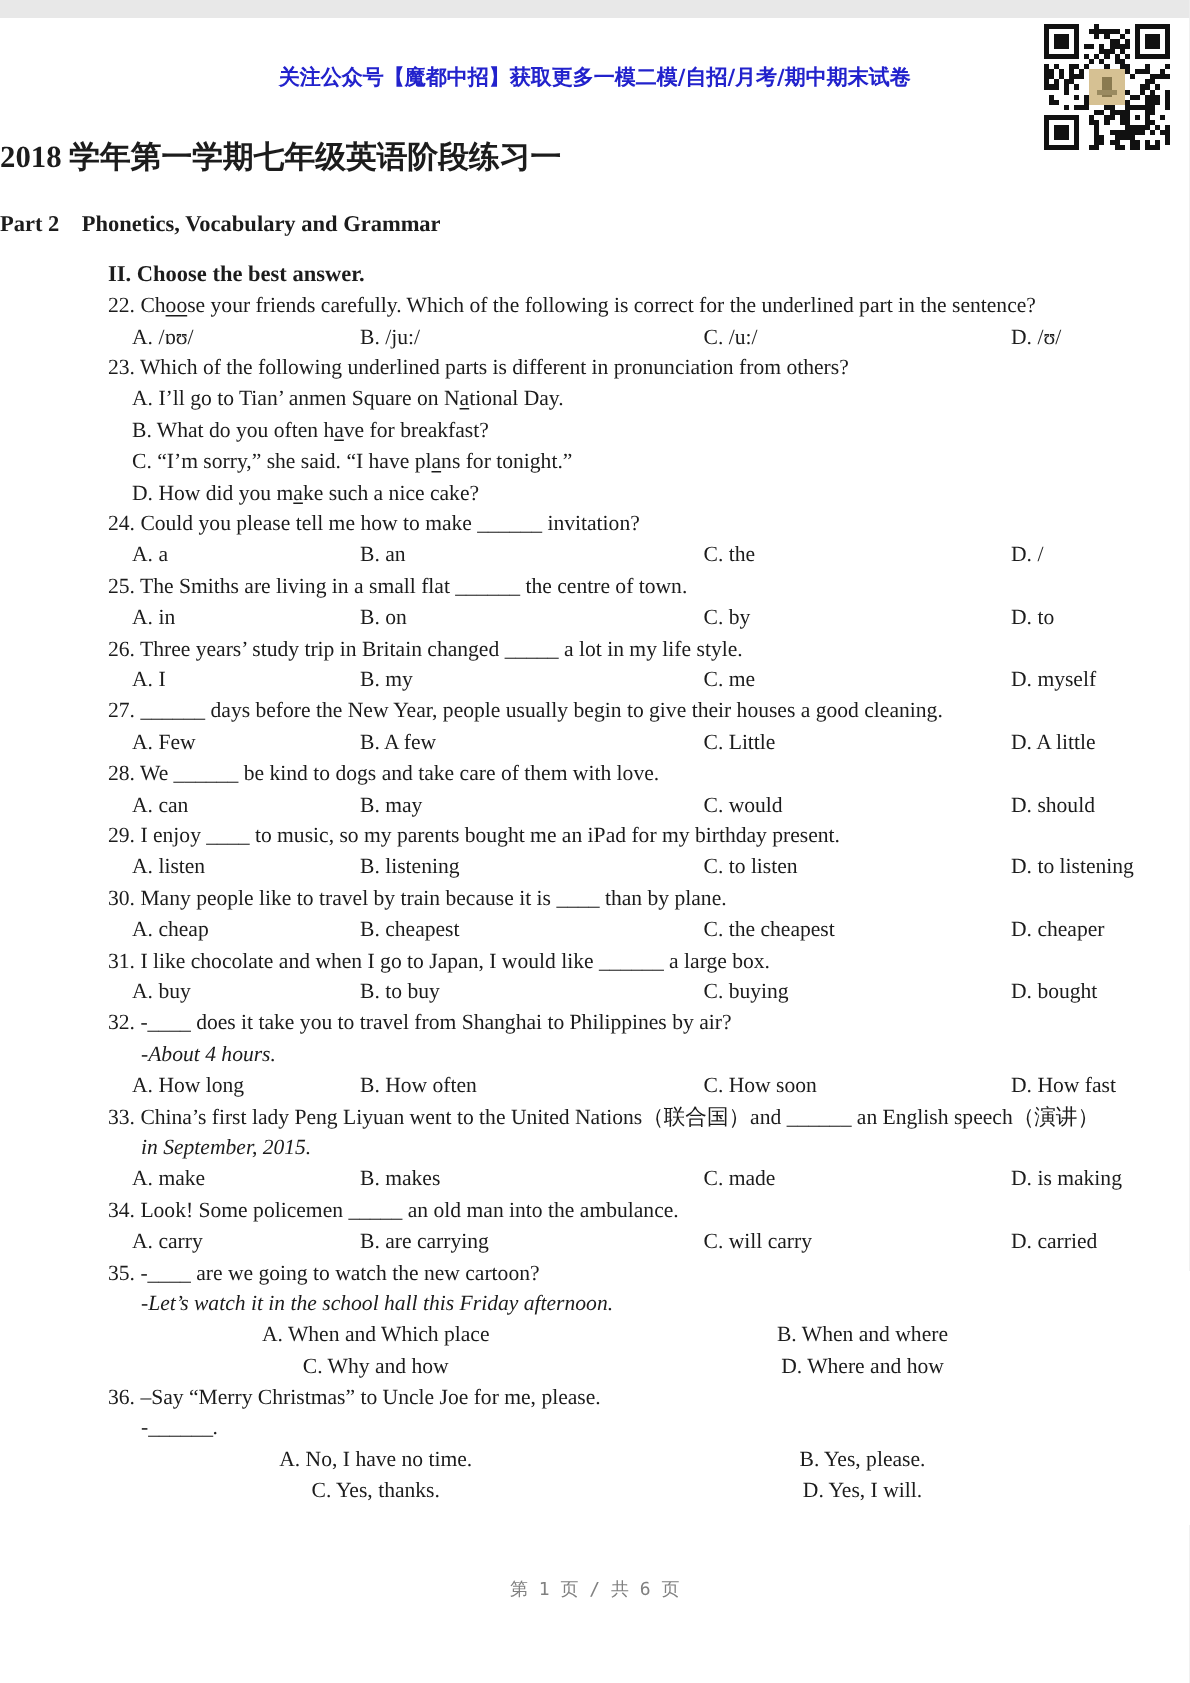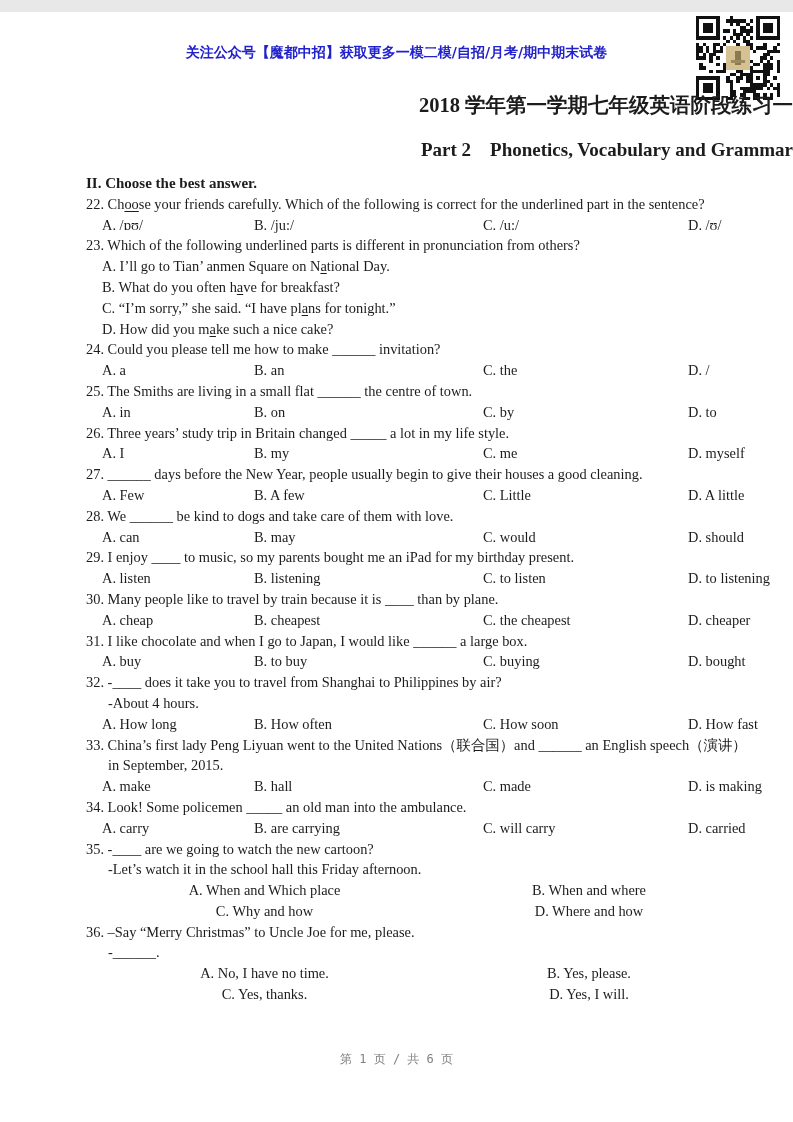--- a/index.html
+++ b/index.html
@@ -23,38 +23,38 @@
     text-align:center;
     font-family:"DejaVu Sans","Liberation Sans",sans-serif;
     font-weight:bold;font-size:14px;line-height:20px;
     color:var(--notice);
     white-space:pre;
   }
   .qr{position:absolute;top:4px;right:13px;width:84px;height:84px;}
   .qr svg{display:block;width:84px;height:84px;}
   .doc-title{
     position:absolute;top:80px;left:0;width:100%;
-    text-align:right;font-weight:bold;font-size:20.5px;line-height:26px;
+    text-align:left;font-weight:bold;font-size:20.5px;line-height:26px;
     white-space:pre;
   }
   .part-title{
     position:absolute;top:127px;left:0;width:100%;
-    text-align:right;font-weight:bold;font-size:19px;line-height:22px;
+    text-align:left;font-weight:bold;font-size:15px;line-height:22px;
     white-space:pre;
   }
   .content{
-    position:absolute;top:161px;left:86px;width:665px;
+    position:absolute;top:161px;left:72px;width:665px;
     font-size:14.4px;line-height:20.8px;
   }
   .section-heading{
     font-weight:bold;font-size:15px;line-height:20.8px;white-space:pre;
   }
   .q{margin:0;}
   .line{white-space:pre;line-height:20.8px;}
-  .line.ind{padding-left:22px;}
+  .line.ind{padding-left:22px;font-style:italic;}
   .optline{padding-left:16px;}
   .opts4{
     display:grid;grid-template-columns:124px 201px 177px auto;
     padding-left:16px;line-height:20.8px;gap:28px;
   }
   .opts2{
     display:grid;grid-template-columns:325px auto;
     padding-left:16px;line-height:20.8px;text-align:center;
   }
   .opts4 span,.opts2 span{white-space:pre;}
@@ -377,21 +377,21 @@
             <span>B. How often</span>
             <span>C. How soon</span>
             <span>D. How fast</span>
           </div>
         </div>
         <div class="q">
           <div class="line">33. China’s first lady Peng Liyuan went to the United Nations（联合国）and ______ an English speech（演讲）</div>
           <div class="line ind">in September, 2015.</div>
           <div class="opts4">
             <span>A. make</span>
-            <span>B. hall</span>
+            <span>B. makes</span>
             <span>C. made</span>
             <span>D. is making</span>
           </div>
         </div>
         <div class="q">
           <div class="line">34. Look! Some policemen _____ an old man into the ambulance.</div>
           <div class="opts4">
             <span>A. carry</span>
             <span>B. are carrying</span>
             <span>C. will carry</span>

